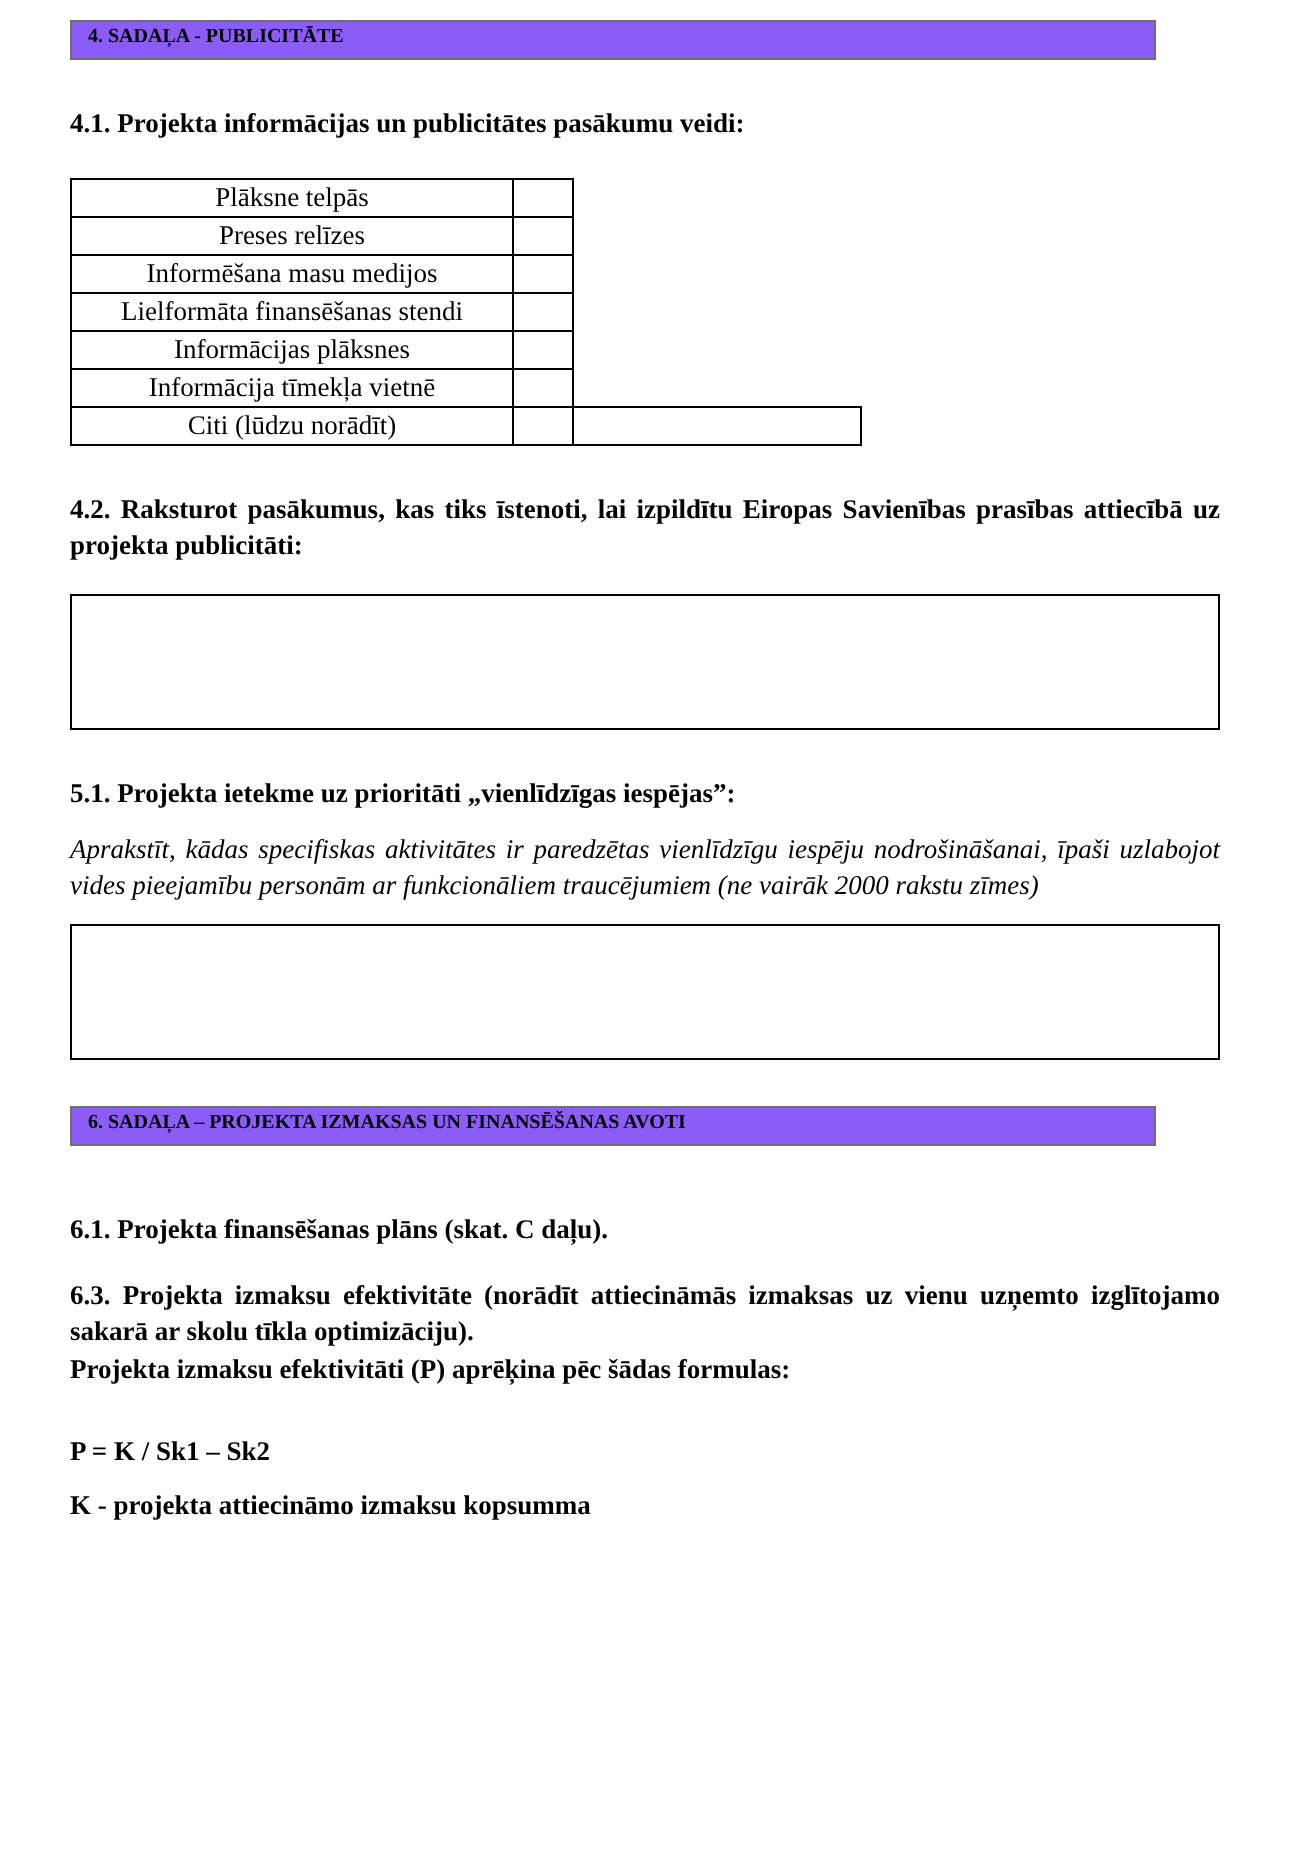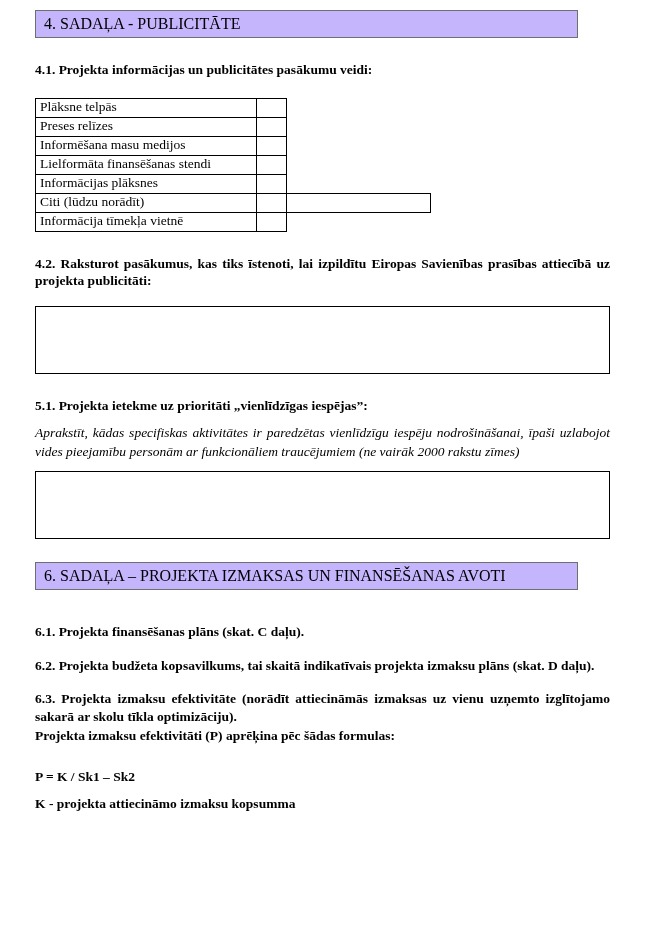--- a/index.html
+++ b/index.html
@@ -8,24 +8,24 @@
       width: 645px;
       height: 929px;
       font-family: "Liberation Serif", "DejaVu Serif", serif;
       color: #000;
       font-size: 13.5px;
       overflow: hidden;
     }
     .page { padding: 10px 33px 20px 35px; }
 
     .section-header {
-      background: #c4b5fd;
+      background: #8b5cf6;
       border: 1px solid #6f6f6f;
-      font-weight: normal;
-      font-size: 16px;
+      font-weight: bold;
+      font-size: 10px;
       line-height: 1.45;
       padding: 1px 8px 2px 8px;
       width: 543px;
     }
 
     .bold-para {
       font-weight: bold;
       text-align: justify;
       width: 575px;
       line-height: 1.3;
@@ -33,21 +33,21 @@
 
     .pub-table { border-collapse: collapse; margin-top: 19px; }
     .pub-table td {
       border: 1px solid #000;
       height: 19px;
       font-size: 13.5px;
       padding: 0 4px;
       vertical-align: middle;
       line-height: 1.1;
     }
-    td.label-cell { width: 221px; }
+    td.label-cell { width: 221px; text-align: center; }
     td.check-cell { width: 30px; }
     td.extra-cell { width: 144px; }
 
     .textarea-box {
       border: 1px solid #000;
       width: 575px;
       height: 68px;
       background: #fff;
     }
 
@@ -97,47 +97,46 @@
     </tr>
     <tr>
       <td class="label-cell">Lielformāta finansēšanas stendi</td>
       <td class="check-cell"></td>
     </tr>
     <tr>
       <td class="label-cell">Informācijas plāksnes</td>
       <td class="check-cell"></td>
     </tr>
     <tr>
+      <td class="label-cell">Informācija tīmekļa vietnē</td>
+      <td class="check-cell"></td>
+    </tr>
+    <tr>
       <td class="label-cell">Citi (lūdzu norādīt)</td>
       <td class="check-cell"></td>
       <td class="extra-cell"></td>
-    </tr>
-    <tr>
-      <td class="label-cell">Informācija tīmekļa vietnē</td>
-      <td class="check-cell"></td>
     </tr>
   </tbody>
     </table>
 
   <div class="bold-para mt-lg">4.2. Raksturot pasākumus, kas tiks īstenoti, lai izpildītu Eiropas Savienības prasības attiecībā uz projekta publicitāti:</div>
 
   <div class="textarea-box mt-md"></div>
 
 
   <div class="bold-para mt-lg">5.1. Projekta ietekme uz prioritāti „vienlīdzīgas iespējas”:</div>
 
   <div class="italic-note mt-sm">Aprakstīt, kādas specifiskas aktivitātes ir paredzētas vienlīdzīgu iespēju  nodrošināšanai, īpaši uzlabojot vides pieejamību personām ar funkcionāliem traucējumiem (ne vairāk 2000 rakstu zīmes)</div>
 
   <div class="textarea-box mt-sm"></div>
 
   <div class="section-header mt-lg">6.  SADAĻA – PROJEKTA IZMAKSAS UN FINANSĒŠANAS AVOTI</div>
 
   <div class="bold-para mt-xl">6.1. Projekta finansēšanas plāns (skat. C daļu).</div>
 
-  <div class="bold-para mt-md">6.2. Projekta budžeta kopsavilkums, tai skaitā indikatīvais projekta izmaksu plāns (skat. D daļu).</div>
 
   <div class="bold-para mt-md">6.3. Projekta izmaksu efektivitāte (norādīt attiecināmās izmaksas uz vienu uzņemto izglītojamo sakarā ar skolu tīkla optimizāciju).</div>
 
   <div class="plain-para mt-tight">Projekta izmaksu efektivitāti (P) aprēķina pēc šādas formulas:</div>
 
   <div class="plain-para mt-lg">P = K / Sk1 – Sk2</div>
 
   <div class="plain-para mt-sm">K - projekta attiecināmo izmaksu kopsumma</div>
 
 </div>

